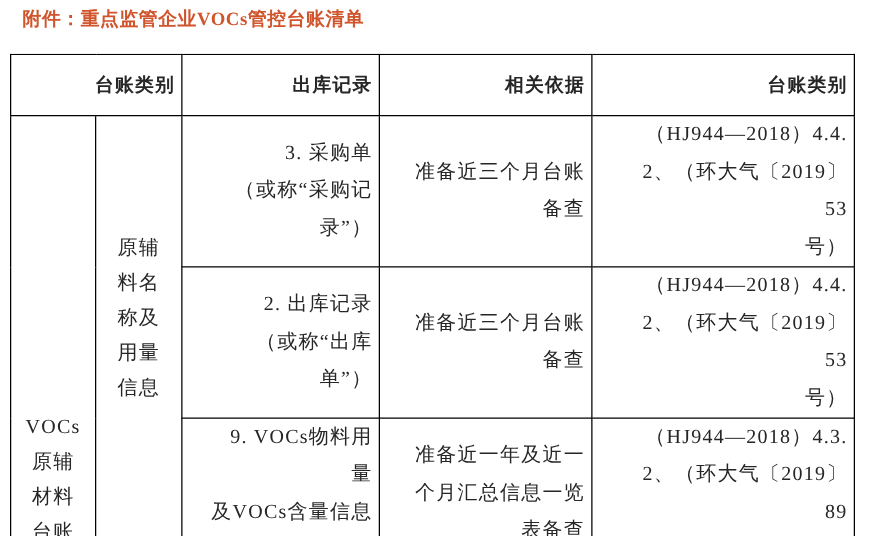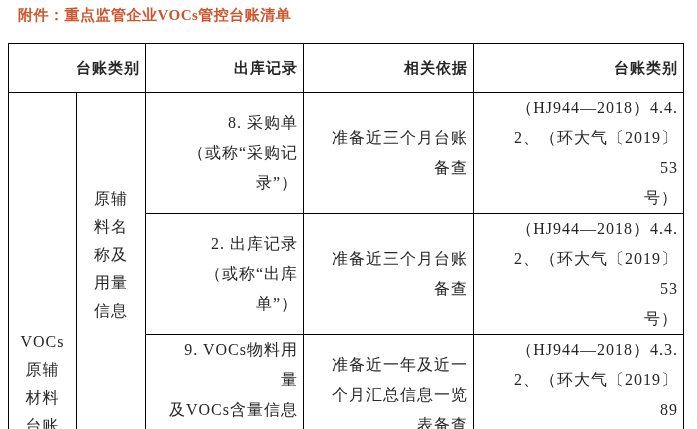--- a/index.html
+++ b/index.html
@@ -73,21 +73,21 @@
         <tr class="r1">
           <td rowspan="4" class="cat">VOCs
 原辅
 材料
 台账</td>
           <td rowspan="4" class="subcat">原辅
 料名
 称及
 用量
 信息</td>
-          <td class="ml">8. 采购单
+          <td class="ml">3. 采购单
 （或称“采购记
 录”）</td>
           <td class="ml">准备近三个月台账
 备查</td>
           <td class="ml">（HJ944—2018）4.4.
 2、（环大气〔2019〕53
 号）</td>
         </tr>
         <tr class="r2">
           <td class="ml">2. 出库记录

